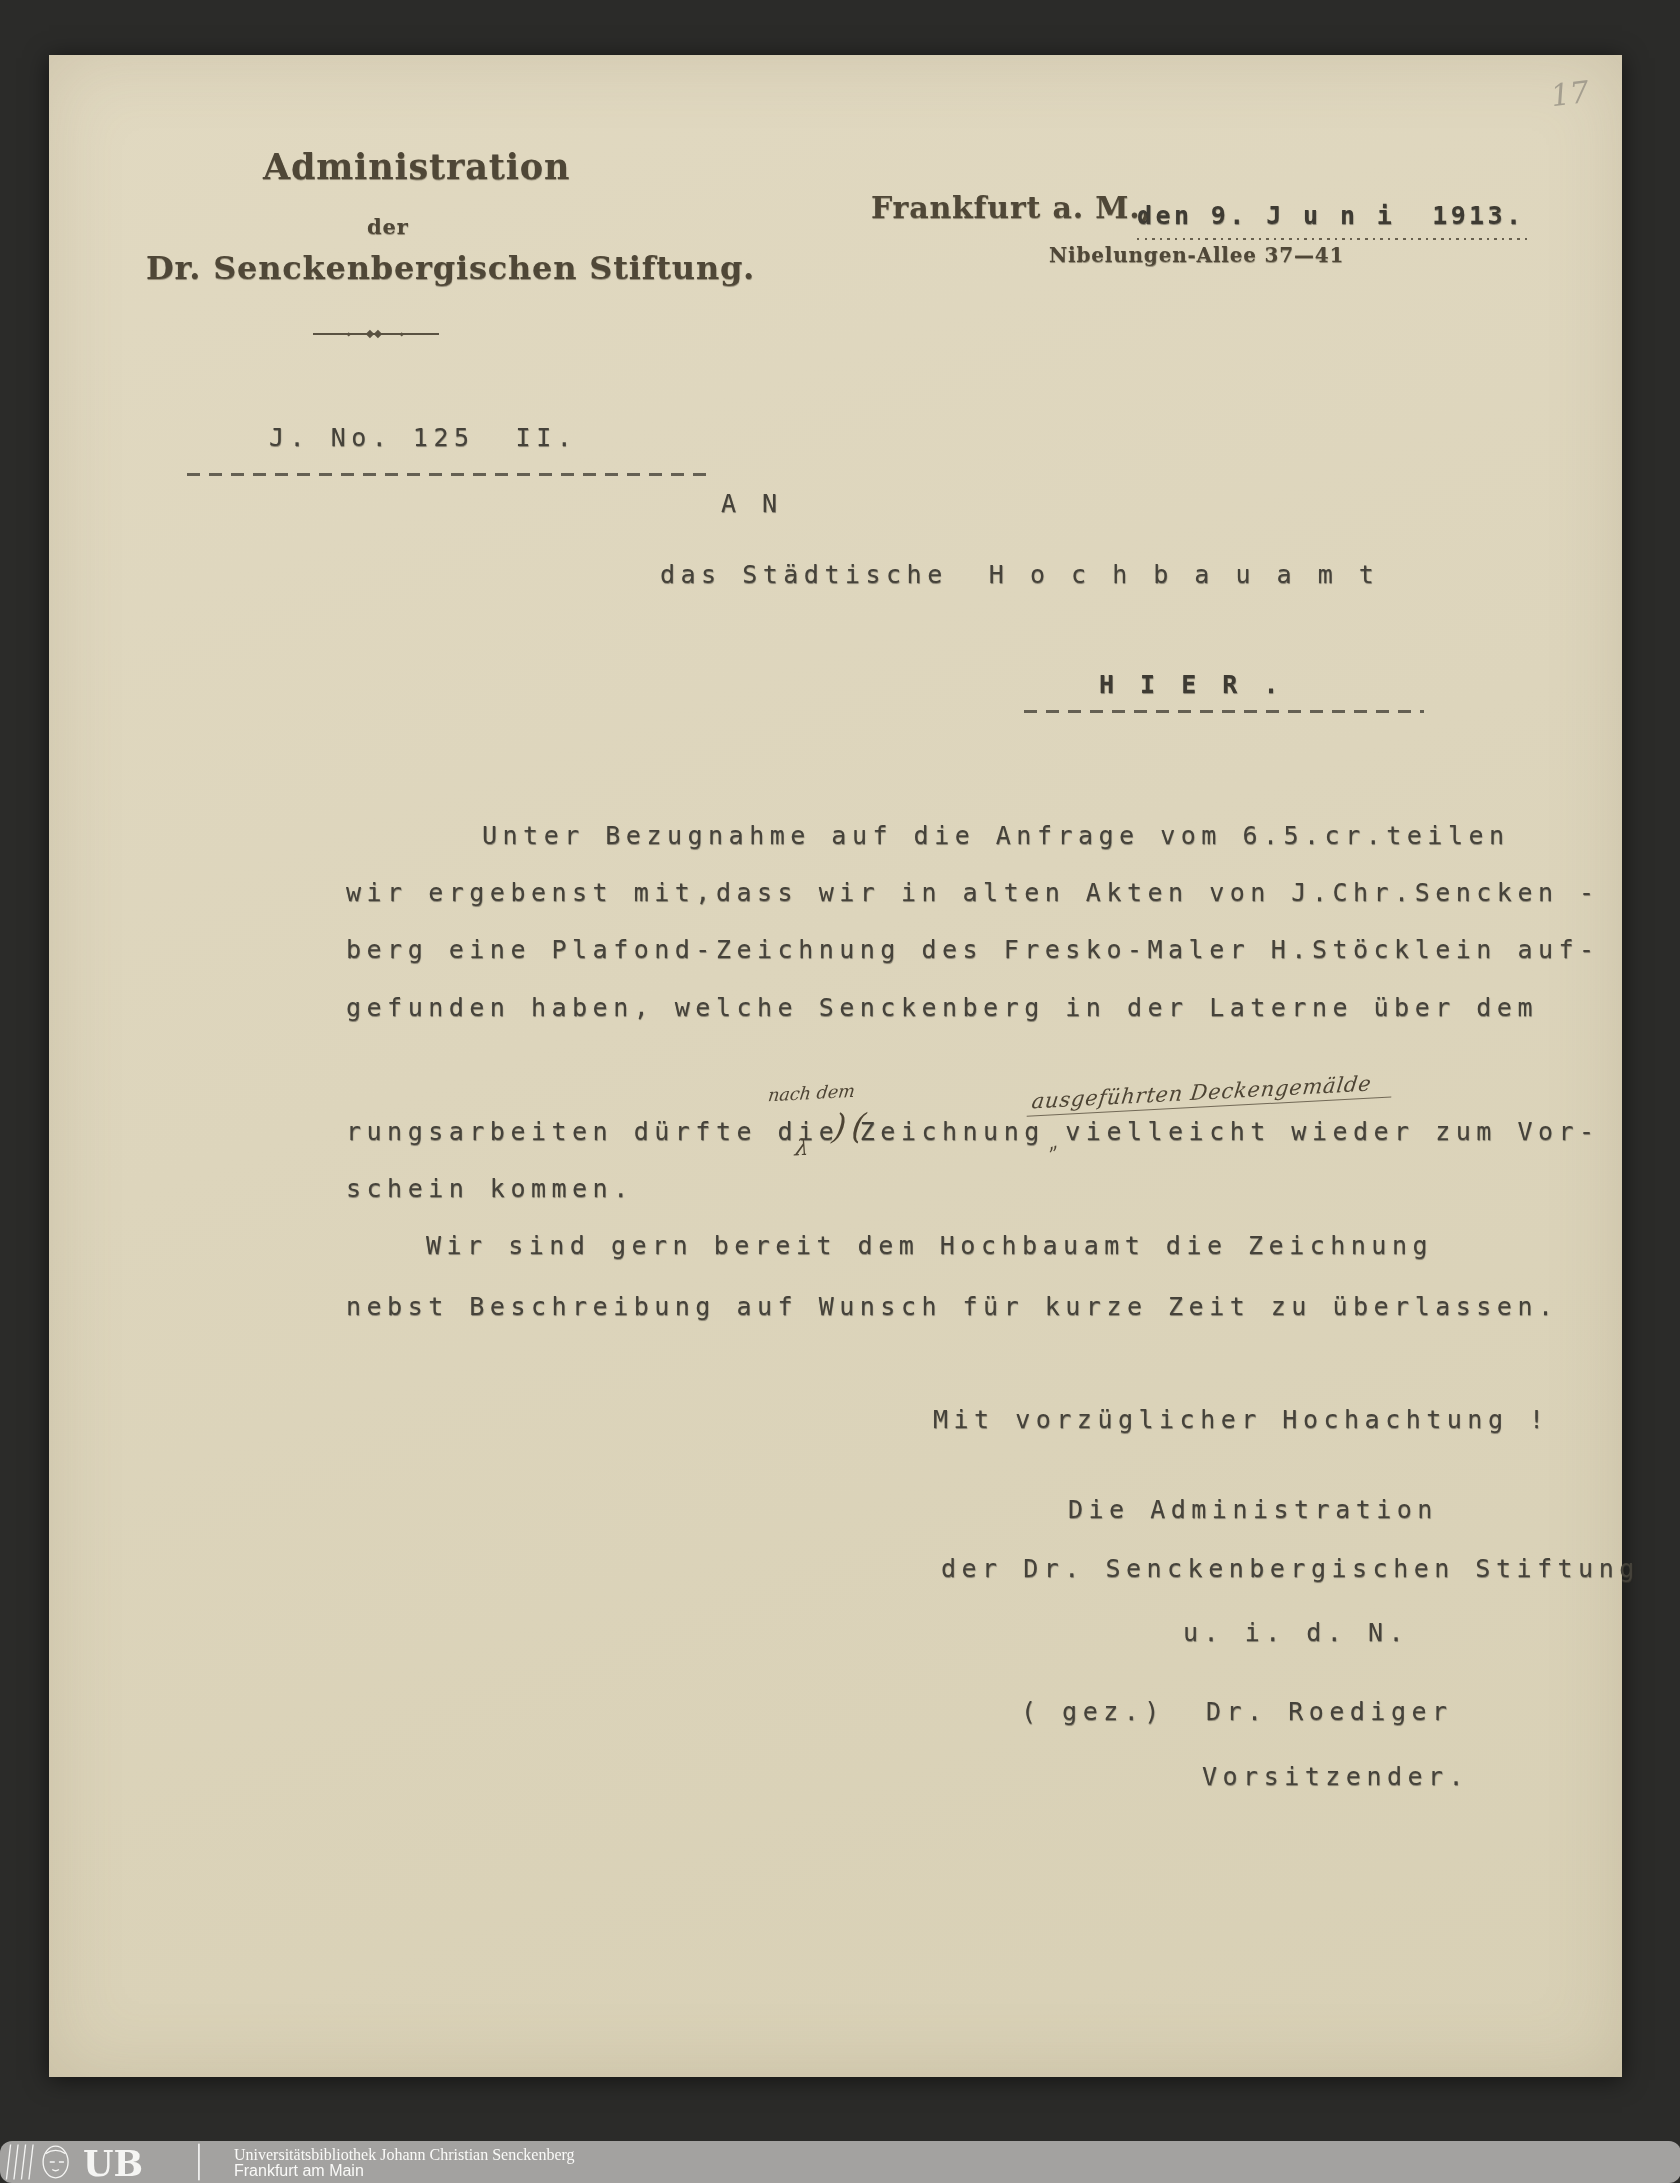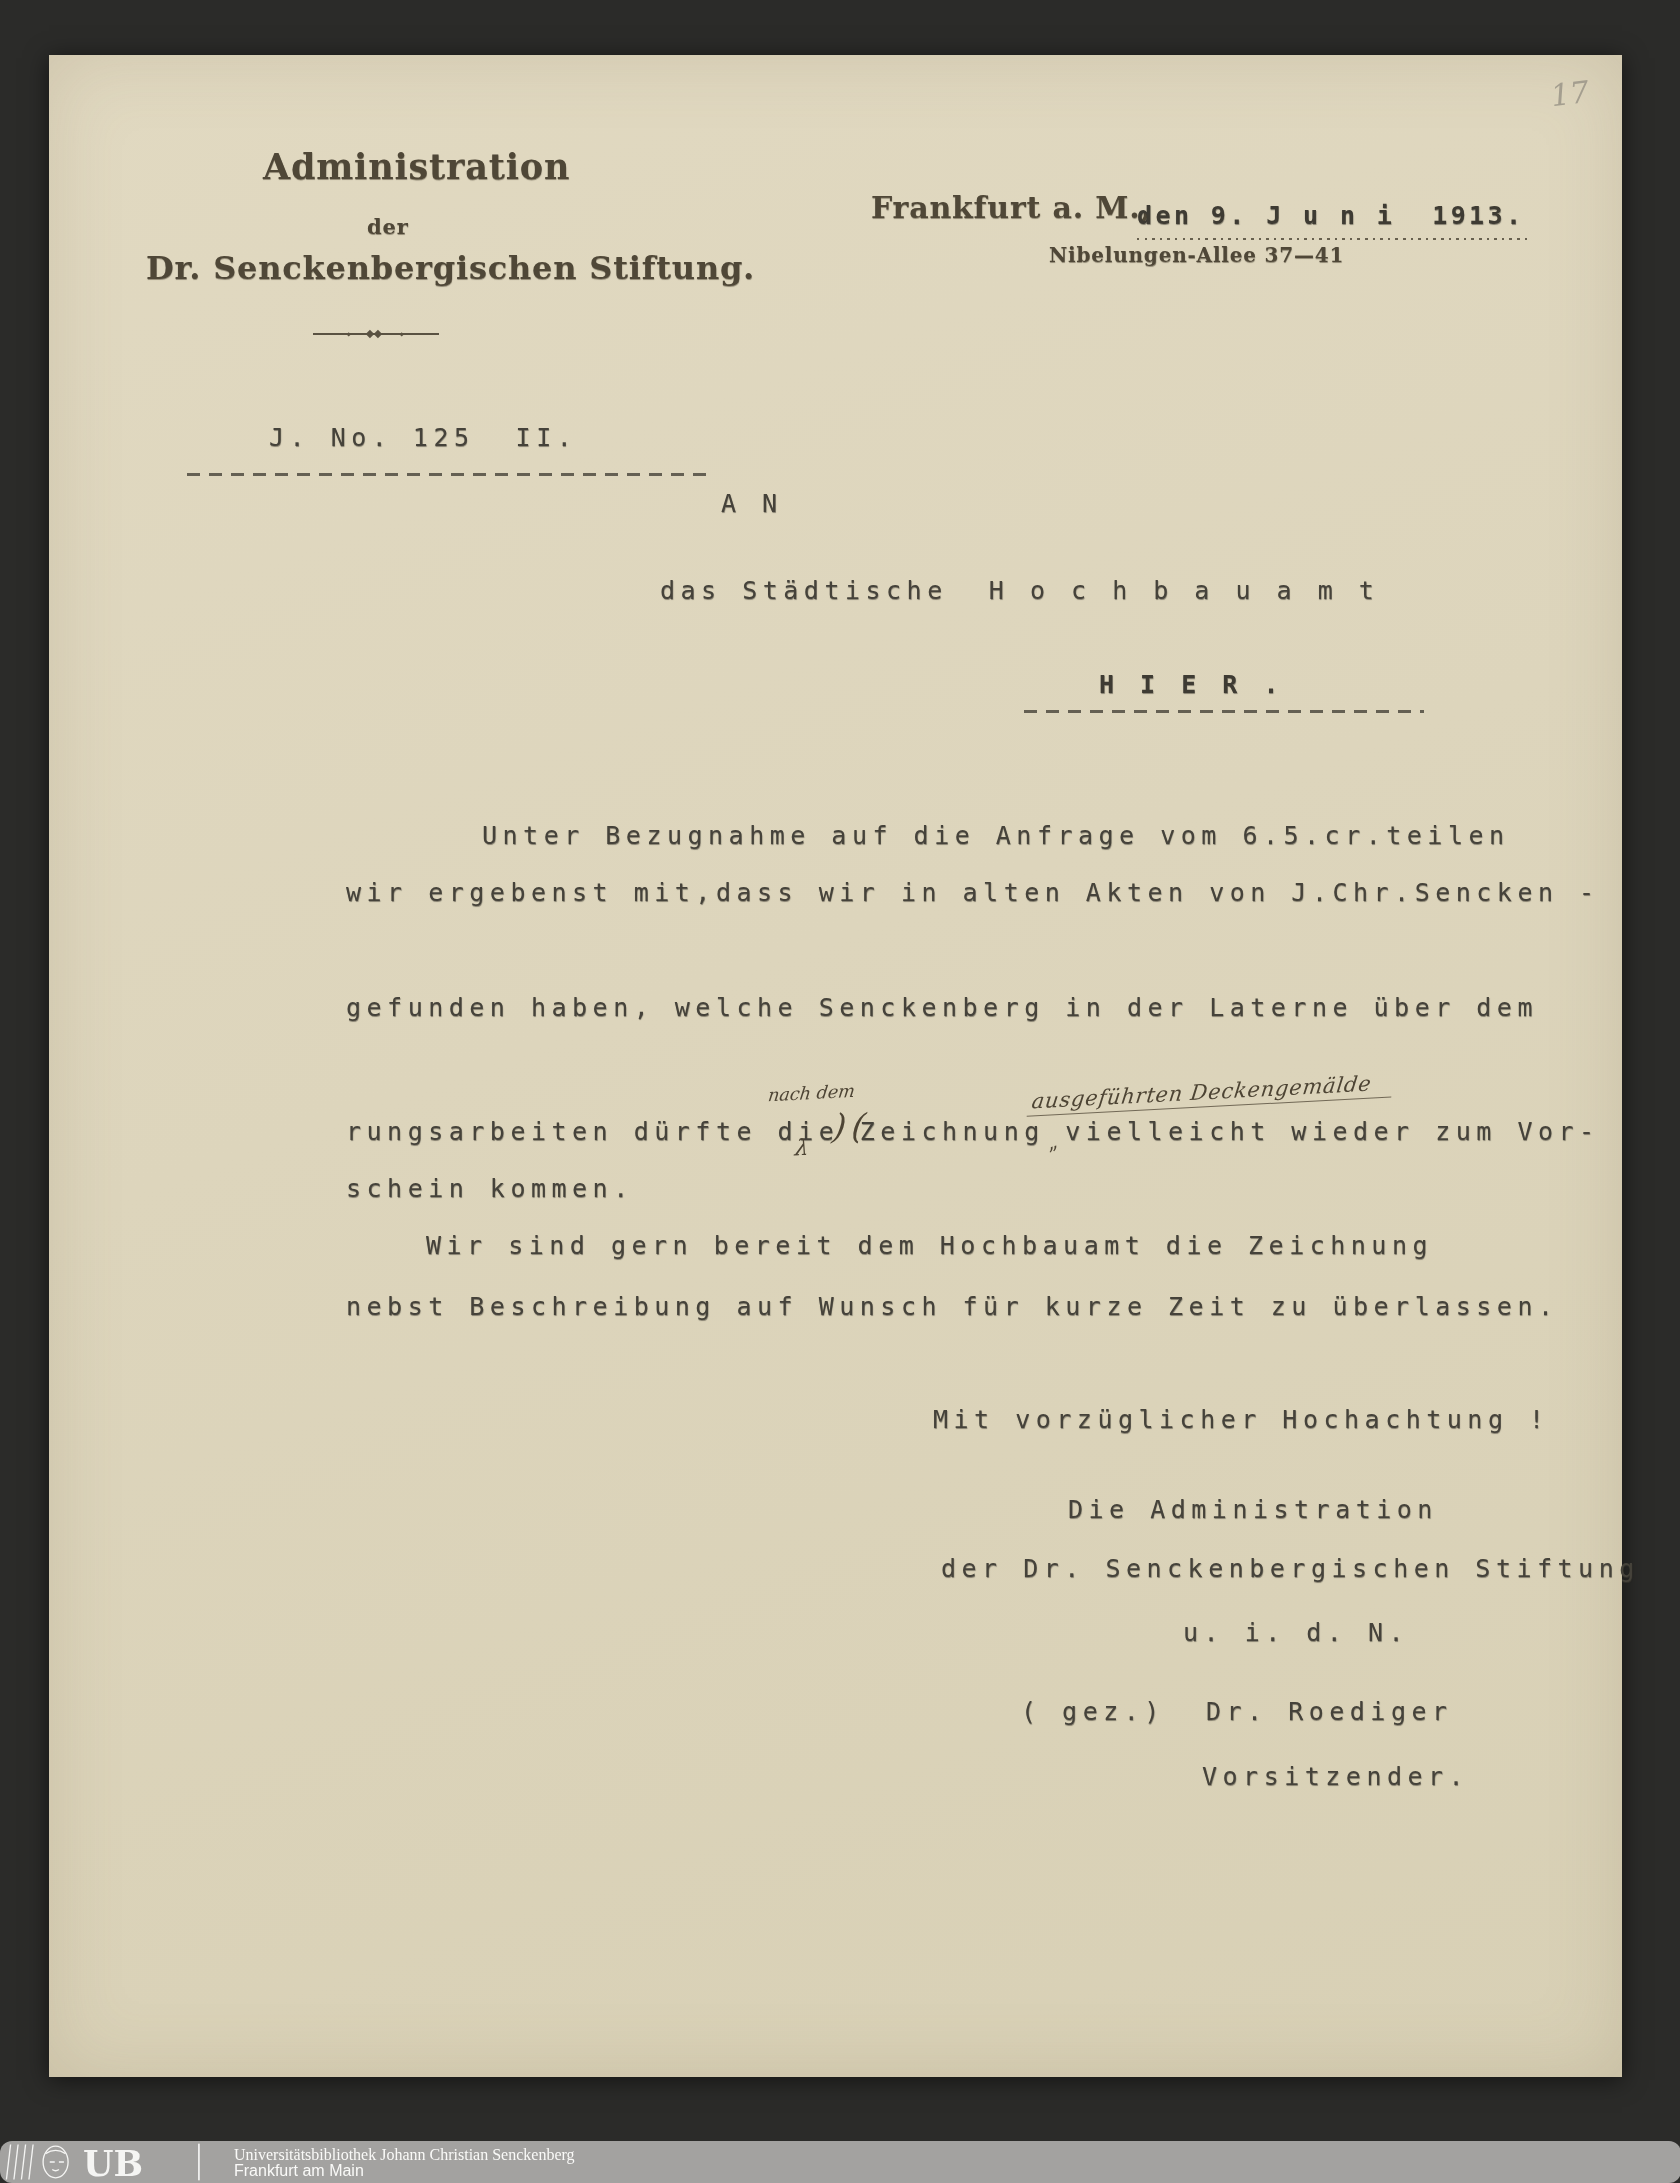--- a/index.html
+++ b/index.html
@@ -87,26 +87,27 @@
 
     <div class="abs frak" style="left:822px;top:138px;font-size:30px;">Frankfurt a. M.,</div>
     <div class="abs typed typed-bold" style="left:1088px;top:148px;letter-spacing:3.4px;">den 9. J u n i  1913.</div>
     <div class="abs dotline" style="left:1088px;top:183px;width:393px;"></div>
     <div class="abs frak" style="left:1000px;top:190px;font-size:20px;font-weight:bold;">Nibelungen-Allee 37—41</div>
 
     <div class="abs typed" style="left:220px;top:370px;">J. No. 125  II.</div>
     <div class="abs dashes" style="left:138px;top:418px;width:519px;"></div>
 
     <div class="abs typed" style="left:672px;top:436px;">A N</div>
-    <div class="abs typed" style="left:611px;top:523px;">das Städtische  H o c h b a u a m t</div>
+    <div class="abs typed" style="left:611px;top:507px;">das Städtische  H o c h b a u a m t</div>
     <div class="abs typed typed-bold" style="left:1050px;top:617px;">H I E R .</div>
     <div class="abs dashes" style="left:975px;top:655px;width:400px;"></div>
 
     <div class="abs typed" style="left:433px;top:768px;">Unter Bezugnahme auf die Anfrage vom 6.5.cr.teilen</div>
     <div class="abs typed" style="left:297px;top:825px;">wir ergebenst mit,dass wir in alten Akten von J.Chr.Sencken -</div>
+    <div class="abs typed" style="left:297px;top:882px;">berg eine Plafond-Zeichnung des Fresko-Maler H.Stöcklein auf-</div>
     <div class="abs typed" style="left:297px;top:940px;">gefunden haben, welche Senckenberg in der Laterne über dem</div>
     <div class="abs typed" style="left:297px;top:1064px;">rungsarbeiten dürfte die Zeichnung vielleicht wieder zum Vor-</div>
     <div class="abs typed" style="left:297px;top:1121px;">schein kommen.</div>
 
     <div class="abs hand" style="left:746px;top:1082px;font-size:22px;">λ</div>
     <div class="abs hand" style="left:719px;top:1030px;font-size:17.6px;">nach dem</div>
     <div class="abs hand" style="left:784px;top:1054px;font-size:34px;">)</div>
     <div class="abs hand" style="left:803px;top:1054px;font-size:34px;">(</div>
     <div class="abs hand hand-underline" style="left:979px;top:1027px;font-size:21px;letter-spacing:0.8px;">ausgeführten Deckengemälde</div>
     <div class="abs hand" style="left:997px;top:1077px;font-size:20px;transform:rotate(-18deg);">„</div>

